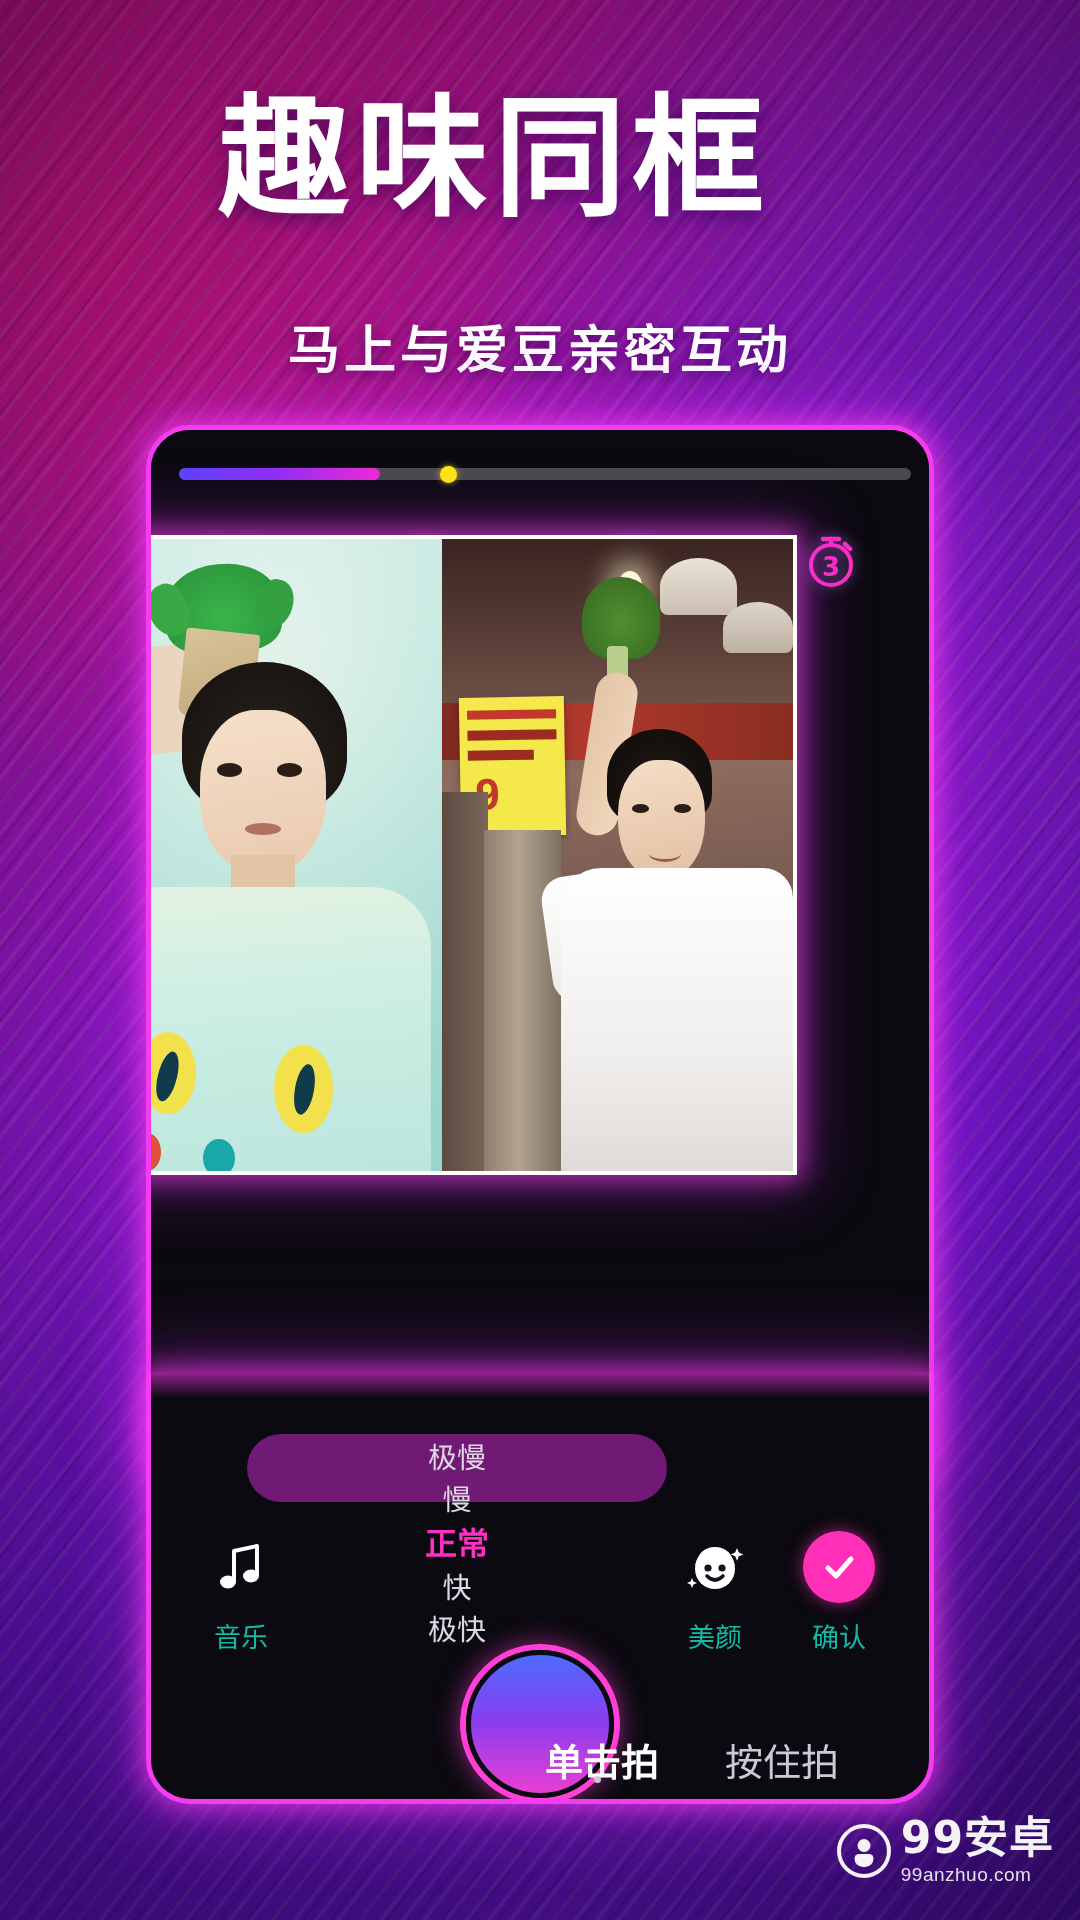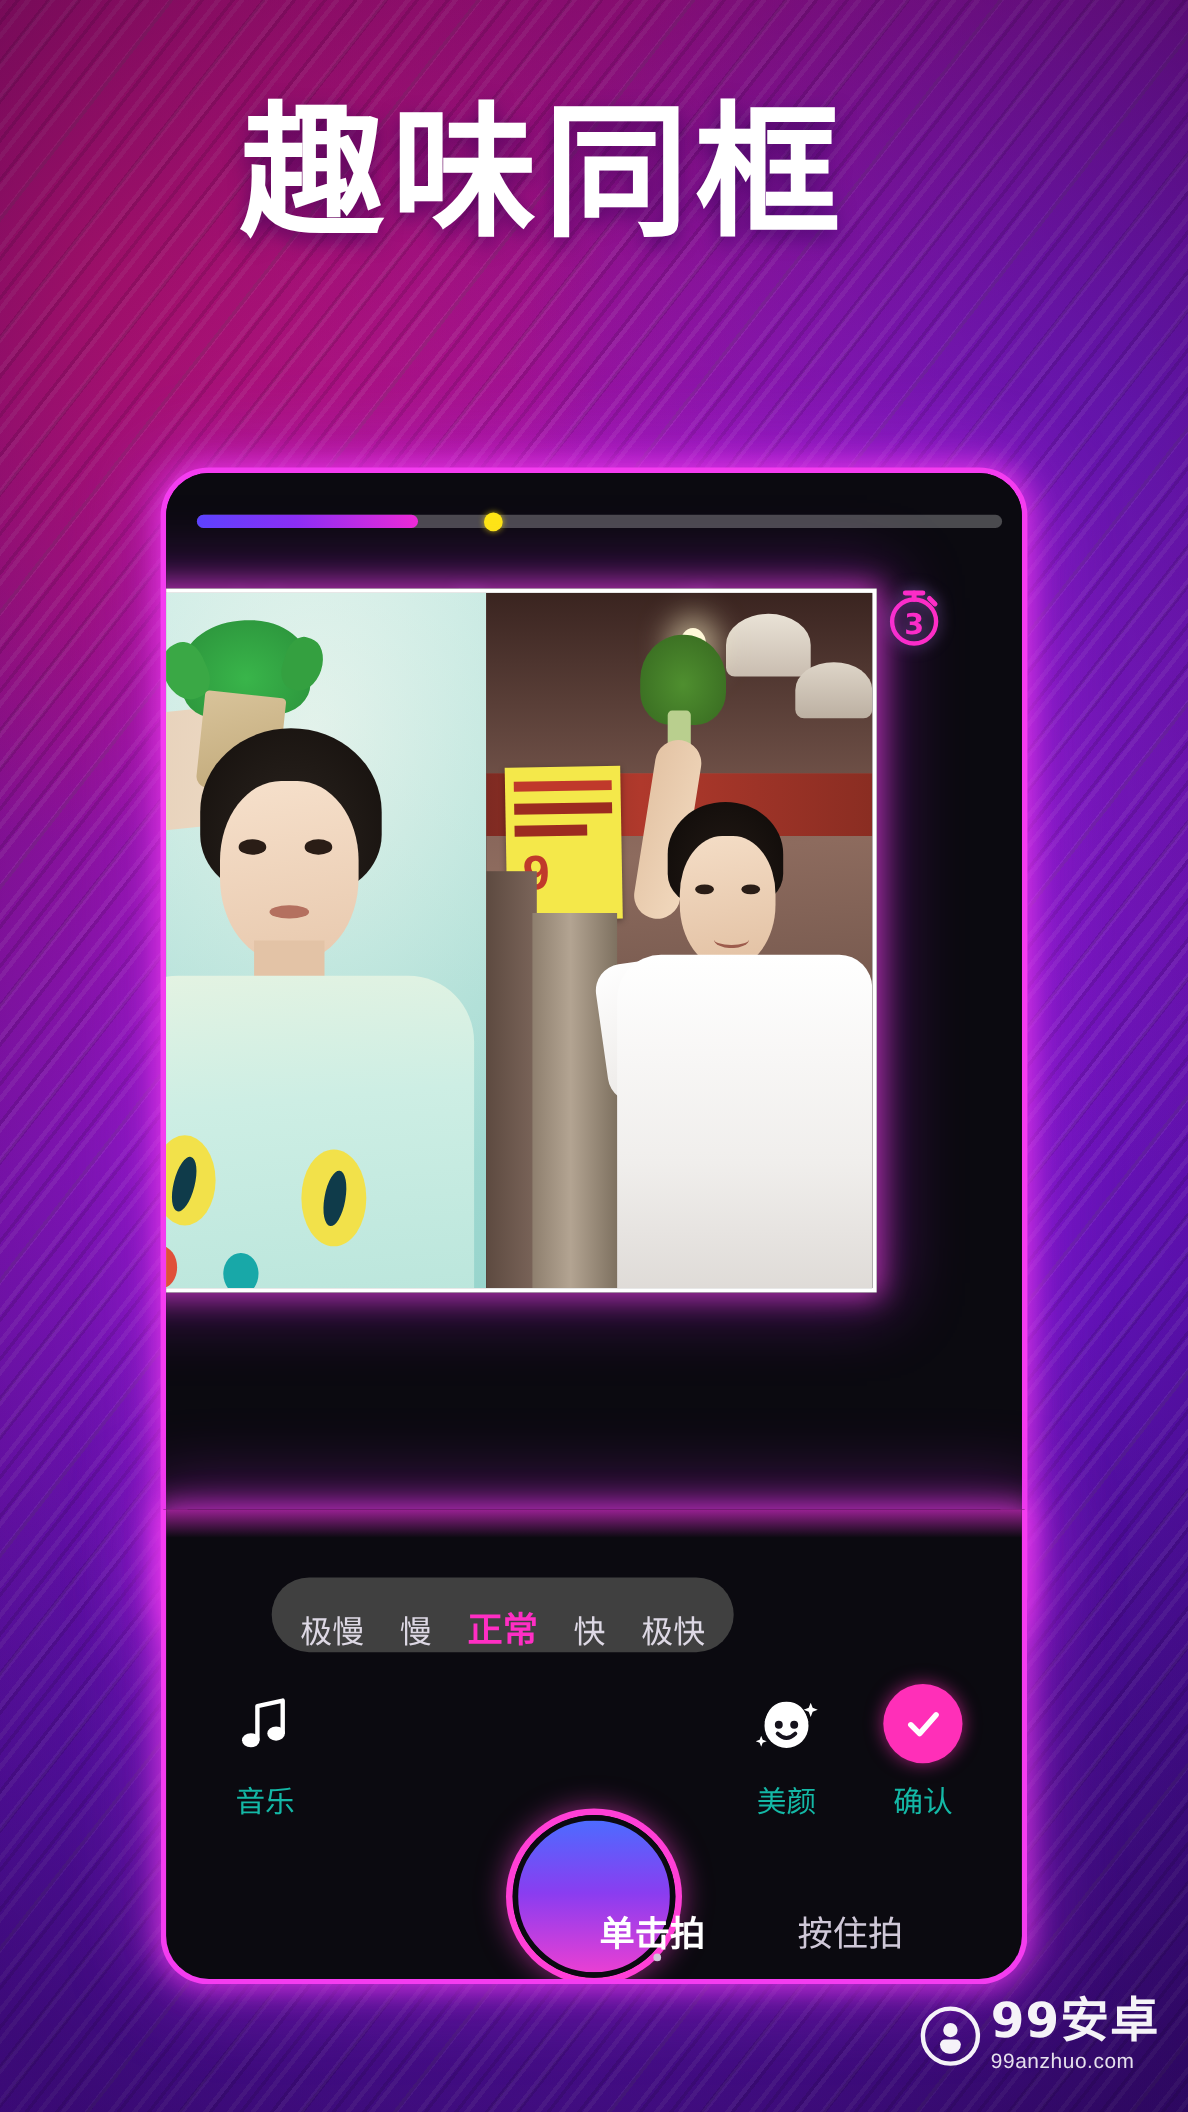--- a/index.html
+++ b/index.html
@@ -188,22 +188,23 @@
     border-radius:0 0 44px 44px;background:#0b0a10;
     border:5px solid #f43cf0;border-top:none;
     box-shadow:0 0 26px 4px rgba(244,60,240,.7),0 0 70px 14px rgba(190,40,230,.4);
     overflow:hidden;
   }
   .fade-top{position:absolute;left:0;top:0;width:100%;height:26px;
     background:linear-gradient(180deg,rgba(200,40,190,.75),rgba(11,10,16,0));}
 
   .speed-bar{
     position:absolute;left:96px;top:62px;width:420px;height:68px;border-radius:34px;
-    background:#404040;display:flex;align-items:flex-end;justify-content:space-between;
+    background:#701a75;display:flex;align-items:center;justify-content:space-between;
     padding:0 26px;
+    flex-direction:column;
   }
   .speed-item{font-size:29px;color:#ddd8e4;font-family:"DejaVu Sans","Liberation Sans",sans-serif;}
   .speed-item.sel{color:#ff2ec4;font-weight:bold;font-size:32px;}
 
   .tools{position:absolute;left:0;top:152px;width:100%;height:200px;}
   .tool{position:absolute;top:0;width:120px;text-align:center;}
   .tool .ti{height:86px;display:flex;align-items:center;justify-content:center;}
   .tool .tl{margin-top:6px;font-size:27px;color:#14b8a6;font-family:"DejaVu Sans","Liberation Sans",sans-serif;}
   .tool.t1{left:30px;} .tool.t2{left:154px;}
   .tool.t4{right:154px;} .tool.t5{right:30px;}
@@ -214,21 +215,21 @@
     background:linear-gradient(180deg,#4d6bff 0%,#8a3df0 48%,#e93fd3 100%);
     border:5px solid #0b0a10;
     box-shadow:0 0 0 6px #ff3fd6, 0 0 26px 6px rgba(255,63,214,.55);
   }
   .confirm-btn{
     width:72px;height:72px;border-radius:50%;background:#ff2fb8;
     display:flex;align-items:center;justify-content:center;
     box-shadow:0 0 16px rgba(255,47,184,.6);
   }
   .mode-row{position:absolute;left:0;top:360px;width:100%;height:44px;}
-  .mode{position:absolute;top:0;font-size:32px;color:#cfc8d8;font-family:Liberation Sans, sans-serif;}
+  .mode{position:absolute;top:0;font-size:38px;color:#cfc8d8;font-family:Liberation Sans, sans-serif;}
   .mode.active{color:#ffffff;font-weight:bold;left:394px;}
   .mode.idle{left:574px;}
   .mode-dot{position:absolute;left:443px;top:44px;width:7px;height:7px;border-radius:50%;background:#cfc8d8;}
 
   
   .watermark{position:absolute;right:26px;bottom:34px;display:flex;align-items:center;gap:10px;opacity:.95;}
   .wm-logo{width:54px;height:54px;border-radius:50%;border:4px solid #fff;position:relative;}
   .wm-logo:after{content:"";position:absolute;left:50%;top:11px;transform:translateX(-50%);
     width:13px;height:13px;border-radius:50%;background:#fff;}
   .wm-logo:before{content:"";position:absolute;left:50%;top:26px;transform:translateX(-50%);
@@ -247,20 +248,21 @@
   <div id="stripes2"></div>
   <div id="vignette"></div>
 
   <div class="headline-wrap">
     <div class="headline">
       <span class="glitch-a">趣味同框</span>
       <span class="glitch-b">趣味同框</span>
       <span class="main-t">趣味同框</span>
     </div>
   </div>
+  <div class="subhead">马上与爱豆亲密互动</div>
 
   <div class="phone">
     <div class="phone-inner">
 
       <div class="progress-row">
         <div class="progress-track"></div>
         <div class="progress-fill"></div>
         <div class="progress-dot"></div>
       </div>
 

